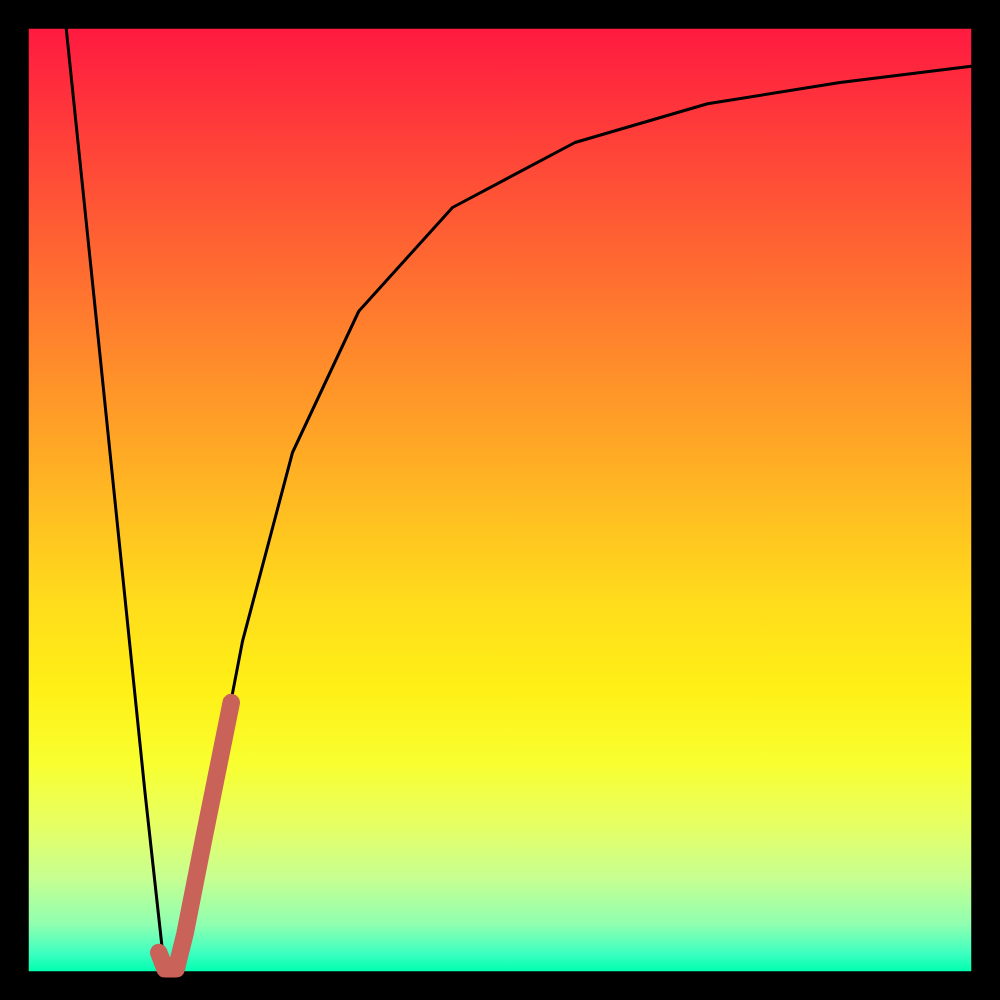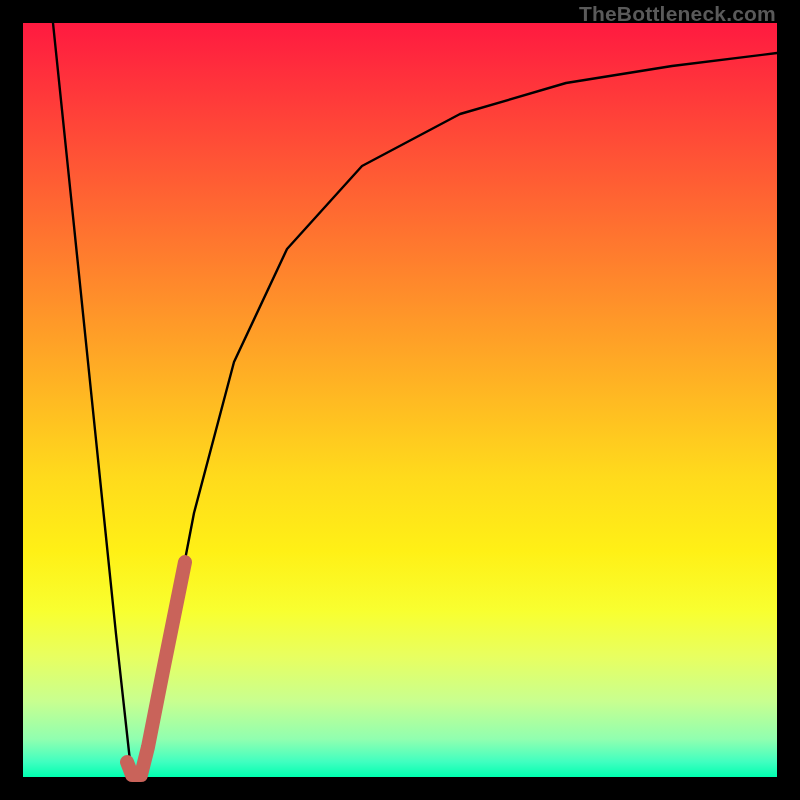--- a/index.html
+++ b/index.html
@@ -89,14 +89,13 @@
                L 649 43
                L 754 30"></path>
       <path class="highlight-curve" d="M 104 739
                L 109 752
                L 118 752
                L 125 724
                L 140 648
                L 162 539"></path>
     </svg>
   </div>
-  <div class="watermark">TheBottleneck.com</div>
 </div>
 
 </body></html>

